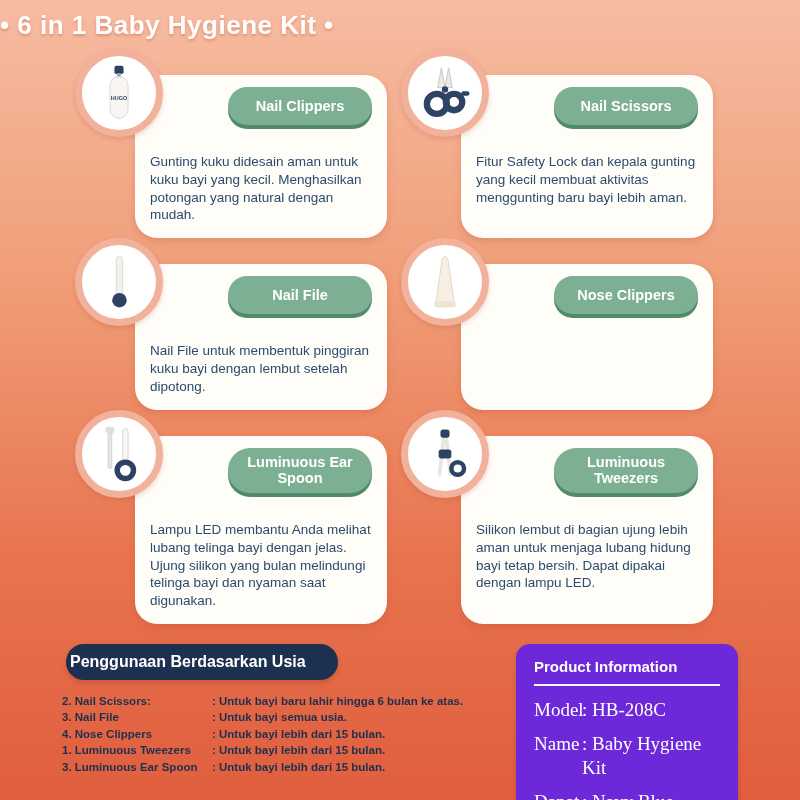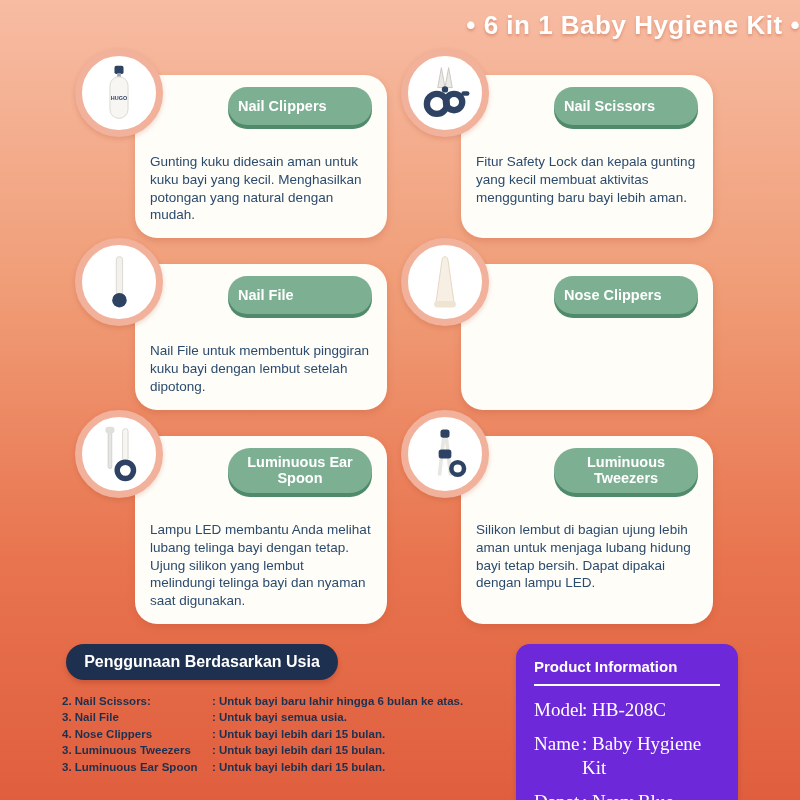--- a/index.html
+++ b/index.html
@@ -5,21 +5,21 @@
   * { box-sizing: border-box; margin: 0; padding: 0; }
   html, body { width: 800px; height: 800px; }
   body {
     font-family: "Liberation Sans", sans-serif;
     background: linear-gradient(180deg, #f7bca3 0%, #f09e78 35%, #e8744f 70%, #e05e3e 100%);
     overflow: hidden;
   }
   .page { position: relative; width: 800px; height: 800px; padding-top: 10px; }
 
   .title {
-    text-align: right;
+    text-align: left;
     color: #ffffff;
     font-size: 26px;
     font-weight: bold;
     letter-spacing: 0.5px;
     text-shadow: 0 2px 3px rgba(176, 68, 40, 0.35);
   }
 
   .cards {
     display: grid;
     grid-template-columns: 300px 300px;
@@ -56,20 +56,21 @@
     margin-left: 78px;
     min-height: 38px;
     background: #7db093;
     border-radius: 22px;
     color: #ffffff;
     font-weight: bold;
     font-size: 14.5px;
     text-align: center;
     display: flex;
     align-items: center;
+    justify-content: center;
     padding: 6px 10px;
     box-shadow: 0 4px 0 #4f8a6b;
     line-height: 1.15;
   }
   .desc {
     margin-top: 28px;
     color: #2b4b6e;
     font-size: 13.5px;
     line-height: 1.32;
   }
@@ -79,21 +80,21 @@
     padding: 0 62px;
     margin-top: 20px;
     gap: 40px;
   }
   .usage { flex: 1; }
   .usage-header {
     width: 272px;
     background: #1d304f;
     color: #ffffff;
     border-radius: 22px;
-    text-align: center;
+    text-align: left;
     font-weight: bold;
     font-size: 16px;
     padding: 9px 4px;
     margin-left: 4px;
     box-shadow: 0 3px 5px rgba(140, 50, 25, 0.3);
   }
   .usage-list { margin-top: 14px; color: #1d304f; font-size: 11.5px; font-weight: bold; }
   .usage-row { display: flex; margin-bottom: 2px; line-height: 1.25; }
   .usage-label { width: 150px; flex-shrink: 0; }
   .usage-value { flex: 1; }
@@ -198,21 +199,21 @@
           <rect x="20" y="4" width="4" height="44" rx="2" fill="#e5e5e3" stroke="#d0d0cc"></rect>
           <rect x="17" y="2" width="10" height="7" rx="3" fill="#dfdfdb"></rect>
           <rect x="36" y="4" width="6" height="36" rx="3" fill="#f7f6f2" stroke="#d9d6cf"></rect>
           <circle cx="39" cy="50" r="9" fill="none" stroke="#2e4264" stroke-width="6"></circle>
         </svg>
       </div>
       <div class="card">
         <div class="pill">
           <span>Luminuous Ear Spoon</span>
         </div>
-        <div class="desc">Lampu LED membantu Anda melihat lubang telinga bayi dengan tetap. Ujung silikon yang lembut melindungi telinga bayi dan nyaman saat digunakan.</div>
+        <div class="desc">Lampu LED membantu Anda melihat lubang telinga bayi dengan jelas. Ujung silikon yang bulan melindungi telinga bayi dan nyaman saat digunakan.</div>
       </div>
     </div>
 
     <div class="card-cell">
       <div class="circle">
         <svg width="58" height="58" viewBox="0 0 64 64">
           <path d="M26 54 L31 10" stroke="#e8e6e1" stroke-width="4" stroke-linecap="round"></path>
           <path d="M38 54 L33 10" stroke="#e8e6e1" stroke-width="4" stroke-linecap="round"></path>
           <rect x="27" y="5" width="10" height="9" rx="3" fill="#2e4264"></rect>
           <rect x="25" y="27" width="14" height="10" rx="3" fill="#2e4264"></rect>
@@ -240,21 +241,21 @@
         </div>
         <div class="usage-row">
           <span class="usage-label">3. Nail File</span>
           <span class="usage-value">: Untuk bayi semua usia.</span>
         </div>
         <div class="usage-row">
           <span class="usage-label">4. Nose Clippers</span>
           <span class="usage-value">: Untuk bayi lebih dari 15 bulan.</span>
         </div>
         <div class="usage-row">
-          <span class="usage-label">3. Luminuous Tweezers</span>
+          <span class="usage-label">1. Luminuous Tweezers</span>
           <span class="usage-value">: Untuk bayi lebih dari 15 bulan.</span>
         </div>
         <div class="usage-row">
           <span class="usage-label">3. Luminuous Ear Spoon</span>
           <span class="usage-value">: Untuk bayi lebih dari 15 bulan.</span>
         </div>
       </div>
     </div>
 
     <div class="product-info">

